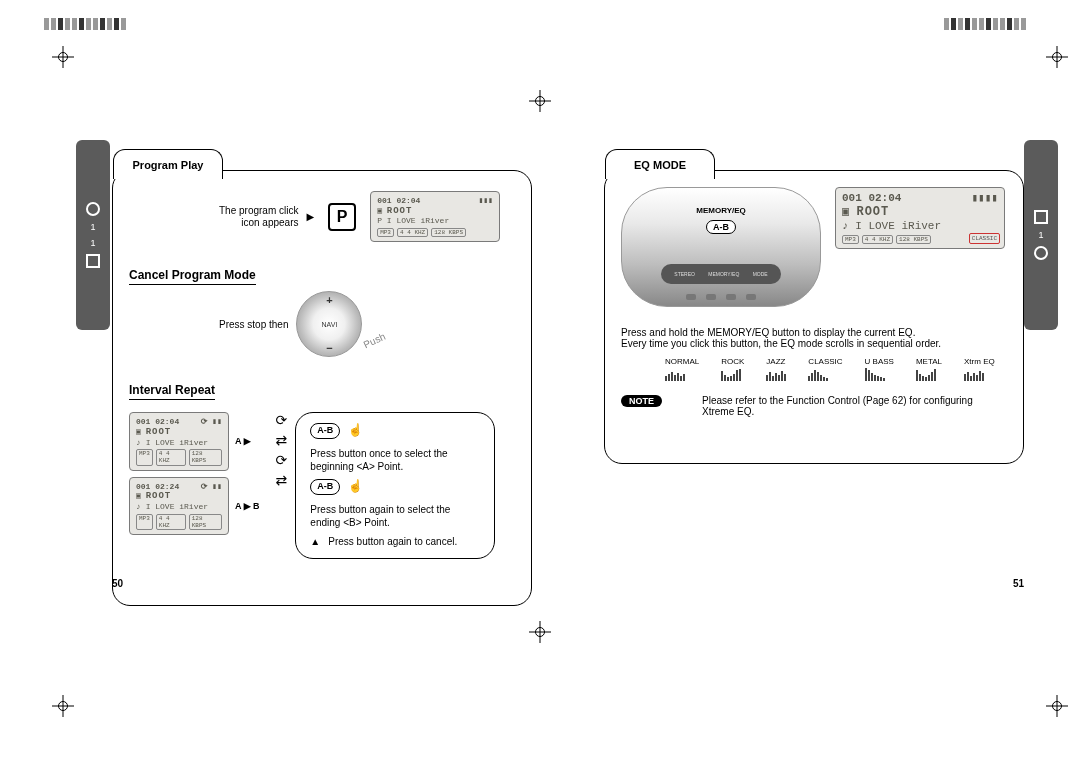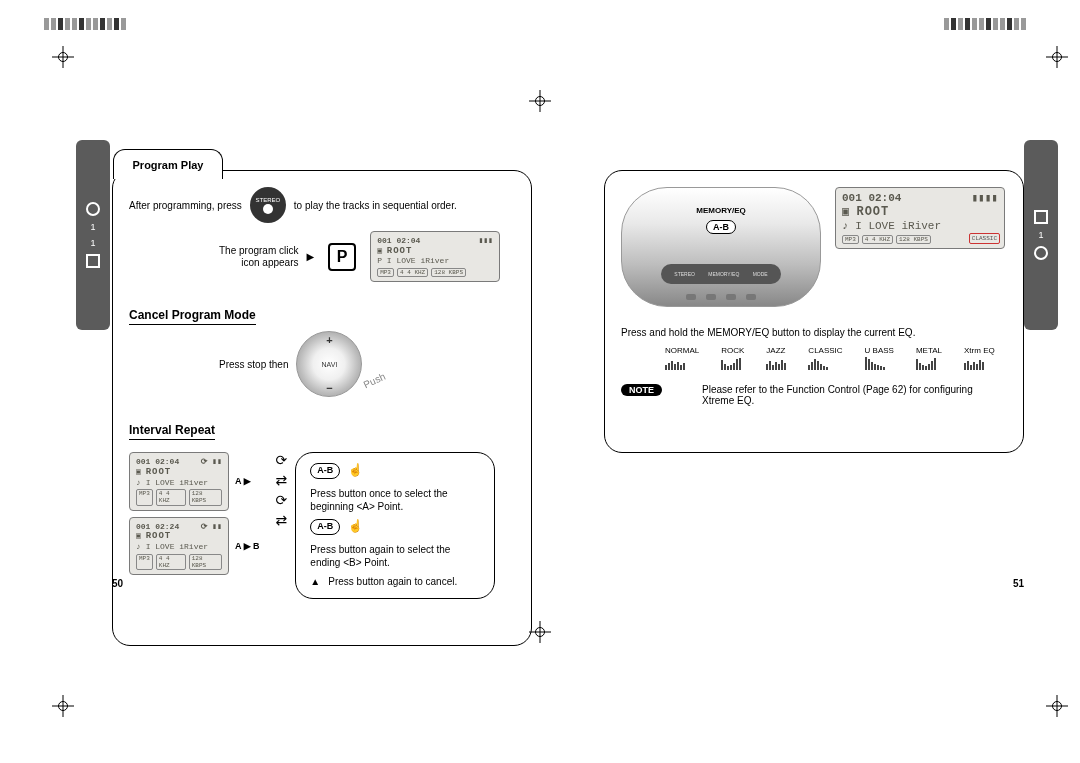--- a/index.html
+++ b/index.html
@@ -276,28 +276,20 @@
   <div>1</div>
   <div style="width:14px;height:14px;border:2px solid #fff;border-radius:50%;"></div>
 </div>
 
 <div class="spread">
 
   <div class="page left">
     <div class="page-frame">
       <div class="notch">Program Play</div>
 
-      <div class="row small" style="margin-top:4px;">
-        <span>After programming, press</span>
-        <span class="stereo-disc">
-          <span class="stlabel">STEREO</span>
-          <span class="inner"></span>
-        </span>
-        <span>to play the tracks in sequential order.</span>
-      </div>
 
       <div class="row small" style="margin-top:8px; padding-left:90px;">
         <div style="text-align:right; line-height:1.2;">
           <div>The program click</div>
           <div>icon appears</div>
         </div>
         <span>▶</span>
         <span class="pbox">P</span>
 
         <div class="lcd">
@@ -388,20 +380,21 @@
           </div>
         </div>
       </div>
 
     </div>
     <div class="page-num">50</div>
   </div>
 
   <div class="page right">
     <div class="page-frame">
+      <div class="notch">EQ MODE</div>
 
       <div class="row" style="align-items:flex-start; gap:14px; margin-top:4px;">
         <div class="player-body" style="margin:0; width:200px;">
           <div class="label-meq">MEMORY/EQ</div>
           <div class="ab-pill"><span class="ab-btn">A-B</span></div>
           <div class="ctrl-strip">
             <span>STEREO</span>
             <span>MEMORY/EQ</span>
             <span>MODE</span>
           </div>
@@ -423,20 +416,21 @@
           <div class="stats">
               <span>MP3</span>
               <span>4 4 KHZ</span>
               <span>128 KBPS</span>
             </div>
           <div class="classic-chip">CLASSIC</div>
         </div>
       </div>
 
       <div class="small" style="margin-top:20px;">Press and hold the MEMORY/EQ button to display the current EQ.</div>
+      <div class="small">Every time you click this button, the EQ mode scrolls in sequential order.</div>
 
       <div class="eq-grid">
         <div class="eq-item">
             <span>NORMAL</span>
             <div class="eq-bars">
               <i style="height:5px"></i>
               <i style="height:7px"></i>
               <i style="height:9px"></i>
               <i style="height:6px"></i>
               <i style="height:8px"></i>

